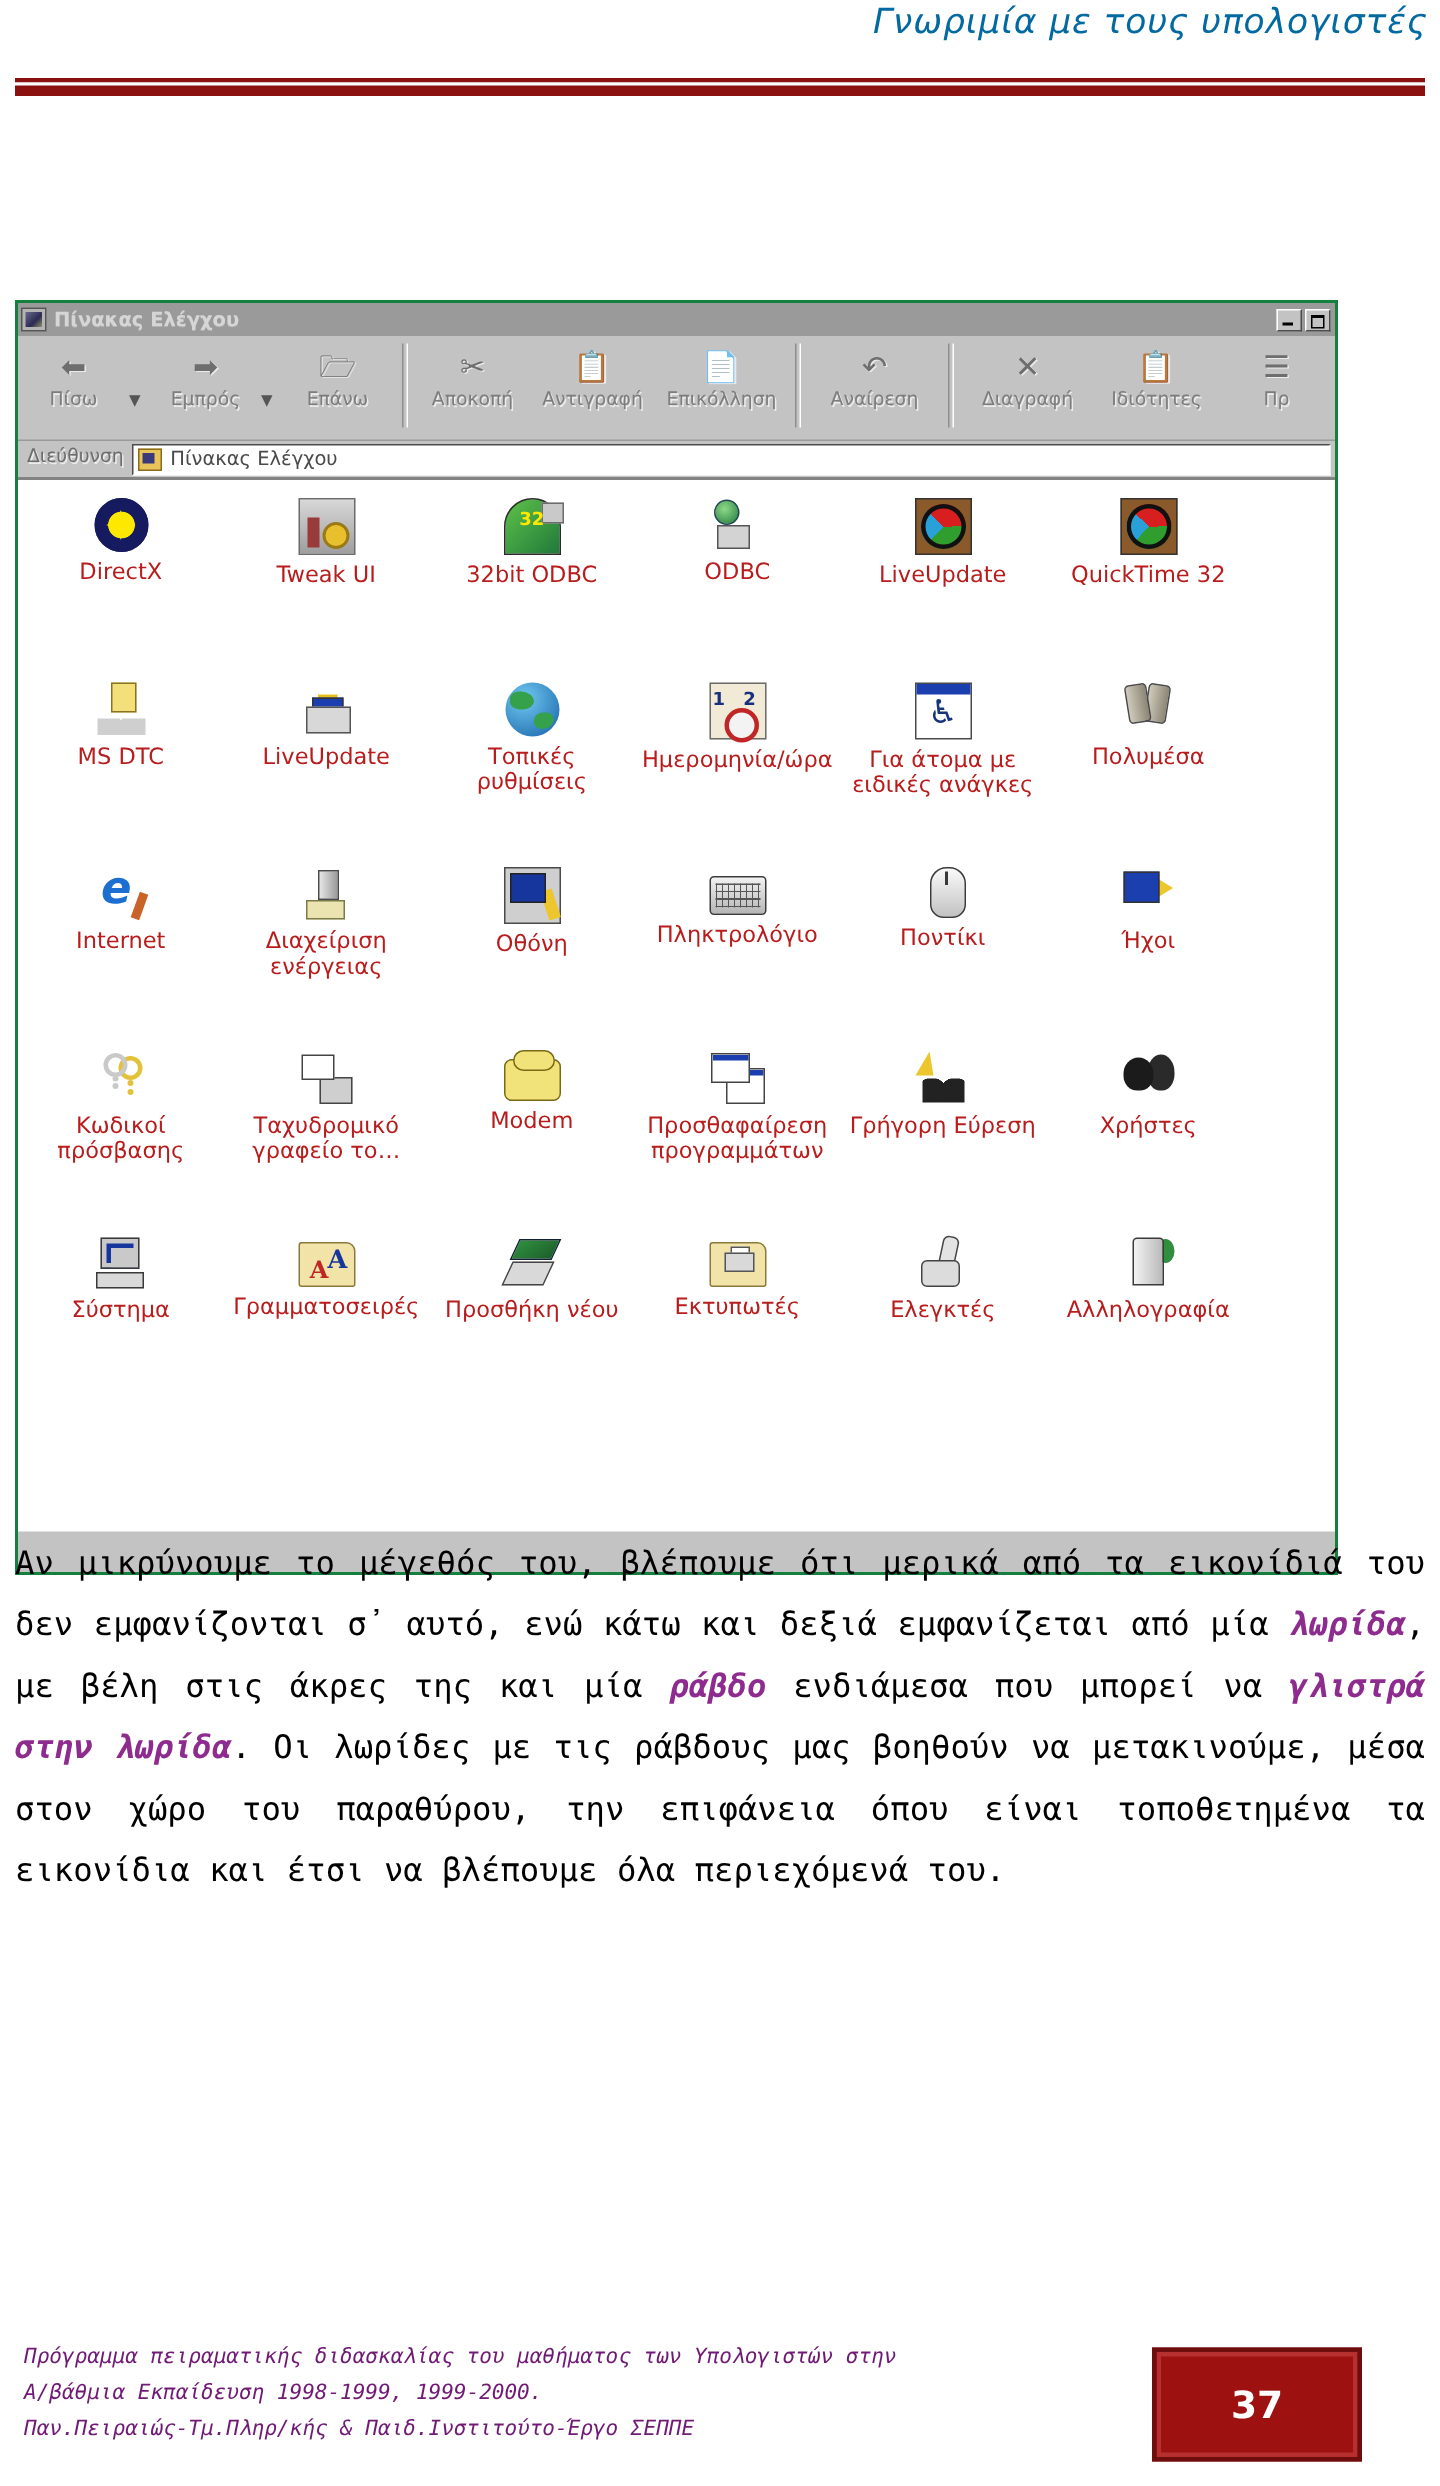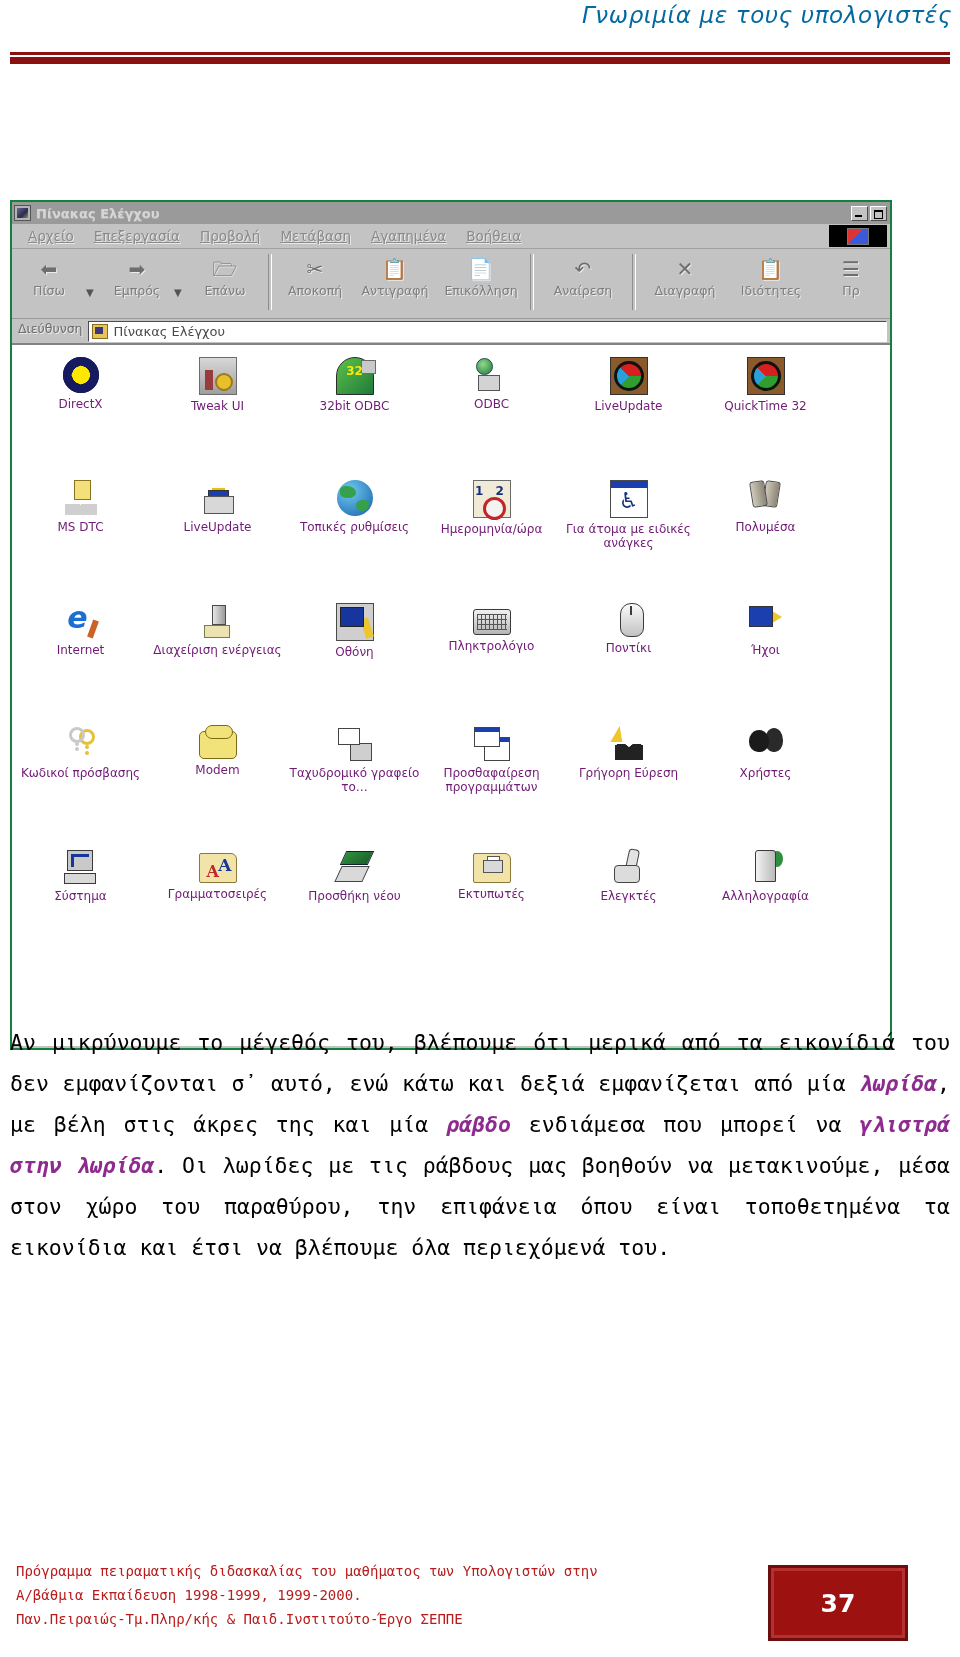--- a/index.html
+++ b/index.html
@@ -124,21 +124,21 @@
   .icon-row{display:flex;}
   .cp-item{
     width:137px;flex:0 0 auto;display:flex;flex-direction:column;
     align-items:center;text-align:center;height:123px;
   }
   .cp-icon{
     width:36px;height:36px;margin-bottom:5px;position:relative;
     flex:0 0 auto;
   }
   .cp-label{
-    font-size:12px;color:#701a75;line-height:1.15;
+    font-size:15px;color:#b91c1c;line-height:1.15;
     font-family:"DejaVu Sans",sans-serif;max-width:132px;
   }
 
   
   .ic-directx{border-radius:50%;background:radial-gradient(circle at 50% 50%,#ffe800 0 34%,#161a5e 36% 100%);box-shadow:inset 0 0 0 2px #161a5e;}
   .ic-directx:after{content:"";position:absolute;left:8px;top:8px;right:8px;bottom:8px;background:#ffe800;clip-path:polygon(50% 0,62% 38%,100% 50%,62% 62%,50% 100%,38% 62%,0 50%,38% 38%);}
   .ic-tweak{background:linear-gradient(180deg,#d8d8d8,#9e9e9e);border:1px solid #6b6b6b;}
   .ic-tweak:after{content:"";position:absolute;left:5px;top:12px;width:8px;height:20px;background:#9a3b3b;}
   .ic-tweak:before{content:"";position:absolute;right:3px;bottom:3px;width:14px;height:14px;border-radius:50%;background:#e8c02d;border:2px solid #9a7a14;}
   .ic-odbc32{background:linear-gradient(135deg,#5ec24a,#1f7a3a);border-radius:50% 50% 0 0;border:1px solid #2b2b2b;}
@@ -231,21 +231,21 @@
     font-family:"DejaVu Sans Mono",monospace;
     font-size:21.5px;line-height:41px;color:#000;
     text-align:justify;text-justify:inter-word;
   }
   .term{color:#8e2b8e;font-weight:bold;font-style:italic;}
 
   
   .footer{
     position:absolute;left:16px;bottom:26px;width:740px;
     font-family:"DejaVu Sans Mono",monospace;
-    font-size:14px;line-height:24px;color:#b91c1c;
+    font-style:italic;font-size:14px;line-height:24px;color:#701a75;
   }
   .pagebox{
     position:absolute;right:52px;bottom:16px;width:134px;height:70px;
     background:#9d1111;border:3px solid #6e0d0d;
     box-shadow:inset 0 0 0 3px #b63030;
     display:flex;align-items:center;justify-content:center;
   }
   .pagebox span{
     color:#ffffff;font-family:"DejaVu Sans",sans-serif;
     font-size:25px;font-weight:bold;
@@ -267,31 +267,20 @@
 
   <div class="titlebar">
     <div class="title-ico"></div>
     <div class="title-text">Πίνακας Ελέγχου</div>
     <div class="title-btns">
       <div class="tbtn min"></div>
       <div class="tbtn max"></div>
     </div>
   </div>
 
-  <div class="menubar">
-    <div class="menu-item"><u>Αρχείο</u></div>
-    <div class="menu-item"><u>Επεξεργασία</u></div>
-    <div class="menu-item"><u>Προβολή</u></div>
-    <div class="menu-item"><u>Μετάβαση</u></div>
-    <div class="menu-item"><u>Αγαπημένα</u></div>
-    <div class="menu-item"><u>Βοήθεια</u></div>
-    <div class="menu-logo">
-        <div class="flag"></div>
-      </div>
-  </div>
 
   <div class="toolbar">
     <div class="tb-item">
       <div class="tb-glyph">⬅</div>
       <div class="tb-label">Πίσω</div>
     </div>
     <div class="tb-arrow">▼</div>
     <div class="tb-item">
       <div class="tb-glyph">➡</div>
       <div class="tb-label">Εμπρός</div>
@@ -424,26 +413,26 @@
         <div class="cp-label">Ήχοι</div>
       </div>
     </div>
 
     <div class="icon-row">
       <div class="cp-item">
         <div class="cp-icon ic-pass"></div>
         <div class="cp-label">Κωδικοί πρόσβασης</div>
       </div>
       <div class="cp-item">
+        <div class="cp-icon ic-mail"></div>
+        <div class="cp-label">Ταχυδρομικό γραφείο το…</div>
+      </div>
+      <div class="cp-item">
         <div class="cp-icon ic-modem"></div>
         <div class="cp-label">Modem</div>
-      </div>
-      <div class="cp-item">
-        <div class="cp-icon ic-mail"></div>
-        <div class="cp-label">Ταχυδρομικό γραφείο το…</div>
       </div>
       <div class="cp-item">
         <div class="cp-icon ic-addremove"></div>
         <div class="cp-label">Προσθαφαίρεση προγραμμάτων</div>
       </div>
       <div class="cp-item">
         <div class="cp-icon ic-find"></div>
         <div class="cp-label">Γρήγορη Εύρεση</div>
       </div>
       <div class="cp-item">

